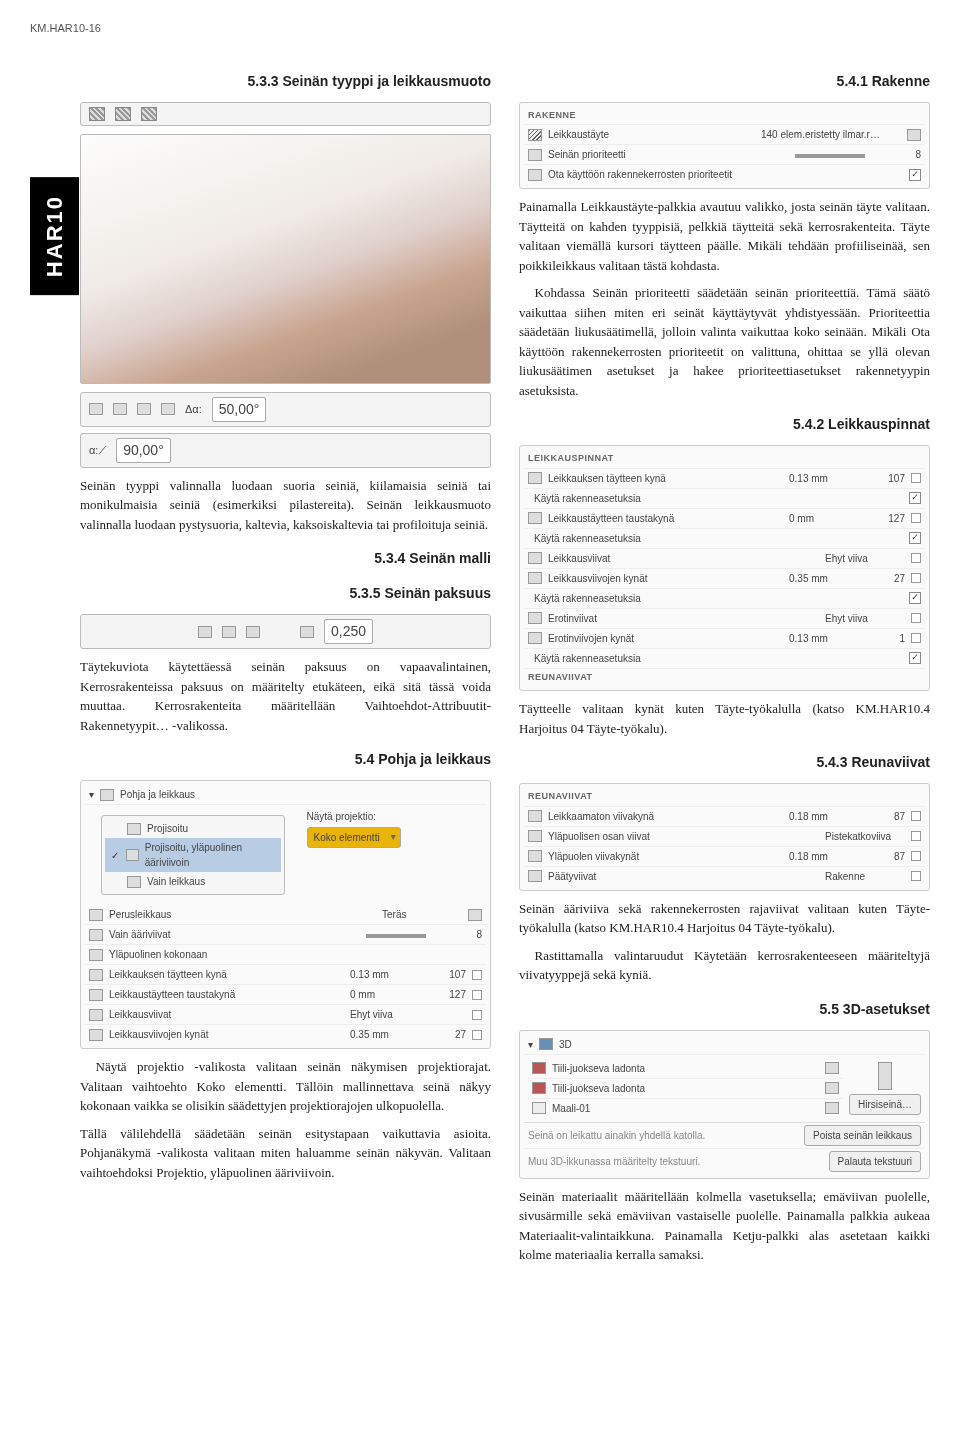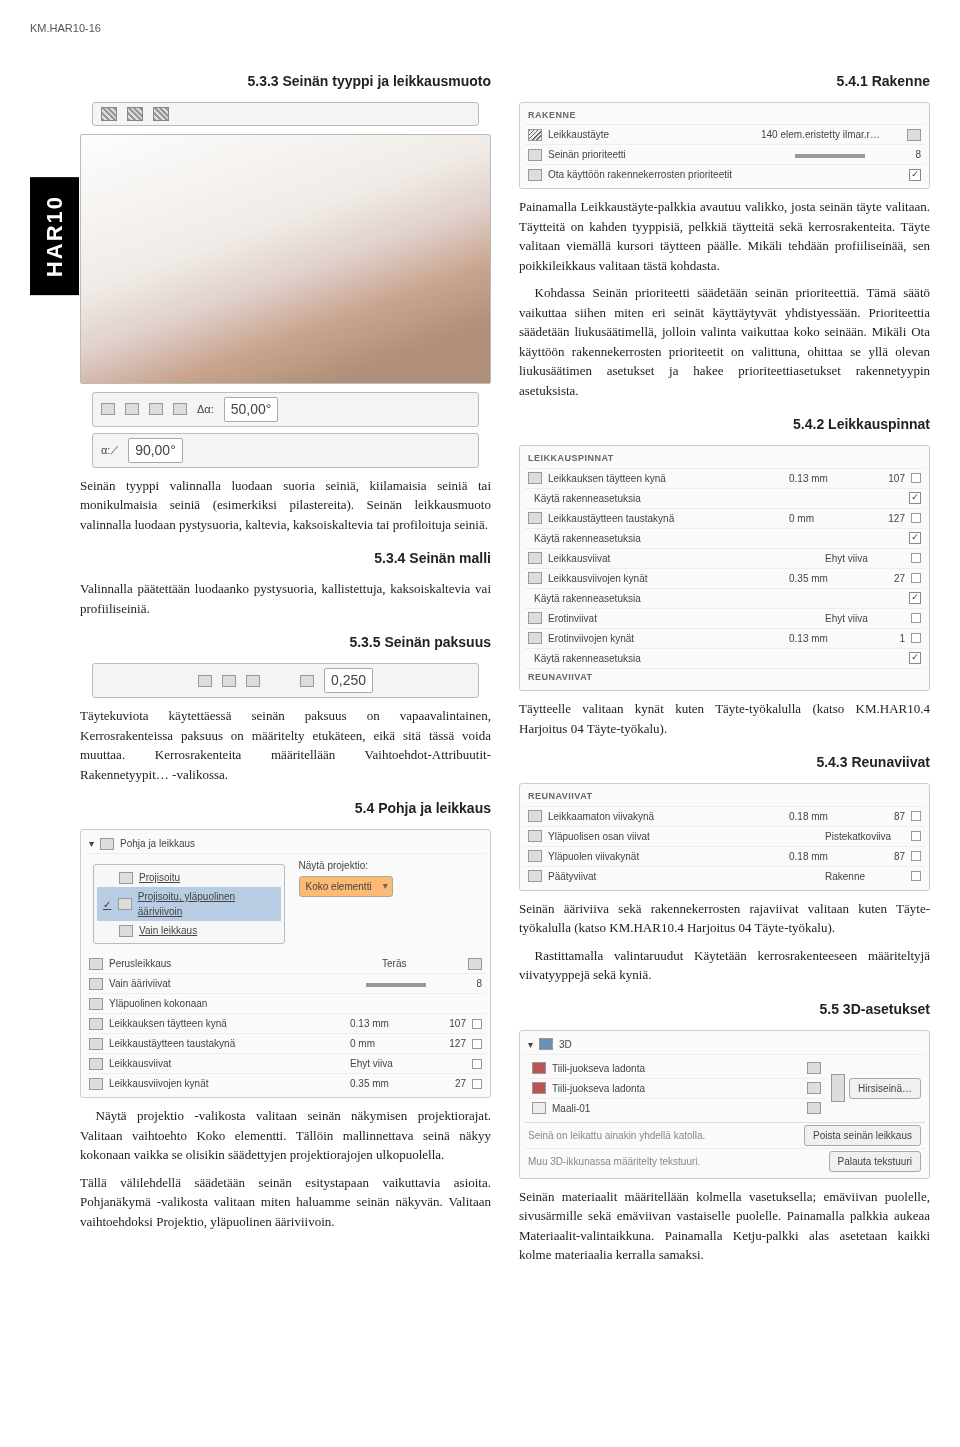--- a/index.html
+++ b/index.html
@@ -74,21 +74,21 @@
   .toolbar {
     border: 1px solid #bbb;
     background: #f4f4f4;
     padding: 4px 8px;
     font-family: Arial, sans-serif;
     font-size: 11px;
     color: #444;
     display: flex;
     align-items: center;
     gap: 10px;
-    margin: 6px 12px;
+    margin: 6px 0;
     border-radius: 3px;
   }
   .toolbar .icon {
     display: inline-block;
     width: 16px;
     height: 14px;
     border: 1px solid #888;
     background: repeating-linear-gradient(45deg, #999, #999 2px, #ddd 2px, #ddd 4px);
   }
   .panel {
@@ -122,43 +122,42 @@
   .panel-row .dot {
     width: 10px; height: 10px; border: 1px solid #999; background: #fff;
   }
   .panel-row .checkbox {
     width: 12px; height: 12px; border: 1px solid #888; background: #fff;
     display: inline-flex; align-items: center; justify-content: center;
   }
   .panel-row .checkbox.checked::after { content: "✓"; font-size: 9px; color: #333; }
   .dropdown {
     border: 1px solid #aaa;
-    background: #fdba74;
+    background: #eab308;
     padding: 2px 20px 2px 6px;
     font-size: 10px;
     border-radius: 3px;
     position: relative;
     display: inline-block;
   }
   .dropdown::after {
     content: "▾";
     position: absolute;
     right: 4px;
     top: 1px;
     color: #666;
   }
   .menu-box {
     border: 1px solid #bbb;
     background: #f7f7f7;
     font-family: Arial, sans-serif;
     font-size: 10px;
     padding: 3px;
     border-radius: 3px;
-    margin: 6px 4px;
-    text-decoration: underline;
+    margin: 6px 12px;
   }
   .menu-item {
     padding: 2px 6px;
     display: flex;
     align-items: center;
     gap: 6px;
   }
   .menu-item.selected {
     background: #b8cde3;
   }
@@ -228,21 +227,20 @@
         <span>α:⟋</span>
         <span class="toolbar-val">90,00°</span>
       </div>
 
       <p class="body-text">Seinän tyyppi valinnalla luodaan suoria seiniä, kiilamaisia seiniä tai monikulmaisia seiniä (esimerkiksi pilastereita). Seinän leikkausmuoto valinnalla luodaan pystysuoria, kaltevia, kaksoiskaltevia tai profiloituja seiniä.</p>
 
       <div class="section-heading">
         <span class="num">5.3.4</span>
         <span>Seinän malli</span>
       </div>
-      <p class="body-text">Valinnalla päätettään luodaanko pystysuoria, kallistettuja, kaksoiskaltevia vai profiiliseiniä.</p>
 
       <div class="section-heading">
         <span class="num">5.3.5</span>
         <span>Seinän paksuus</span>
       </div>
 
       <div class="toolbar" style="justify-content:center">
         <span class="small-icon"></span>
         <span class="small-icon"></span>
         <span class="small-icon"></span>
@@ -509,21 +507,21 @@
                 <span class="small-icon" style="background:#b55"></span>
                 <span class="label">Tiili-juokseva ladonta</span>
                 <span class="small-icon"></span>
               </div>
             <div class="panel-row">
                 <span class="small-icon" style="background:#eee"></span>
                 <span class="label">Maali-01</span>
                 <span class="small-icon"></span>
               </div>
           </div>
-          <div style="display:flex;flex-direction:row;gap:4px;align-items:center">
+          <div style="display:flex;flex-direction:column;gap:4px;align-items:center">
             <span class="small-icon" style="height:28px"></span>
             <span class="btn">Hirsiseinä…</span>
           </div>
         </div>
         <div class="panel-row" style="border-top:1px solid #ddd">
           <span class="label" style="color:#888">Seinä on leikattu ainakin yhdellä katolla.</span>
           <span class="btn">Poista seinän leikkaus</span>
         </div>
         <div class="panel-row">
           <span class="label" style="color:#888">Muu 3D-ikkunassa määritelty tekstuuri.</span>

